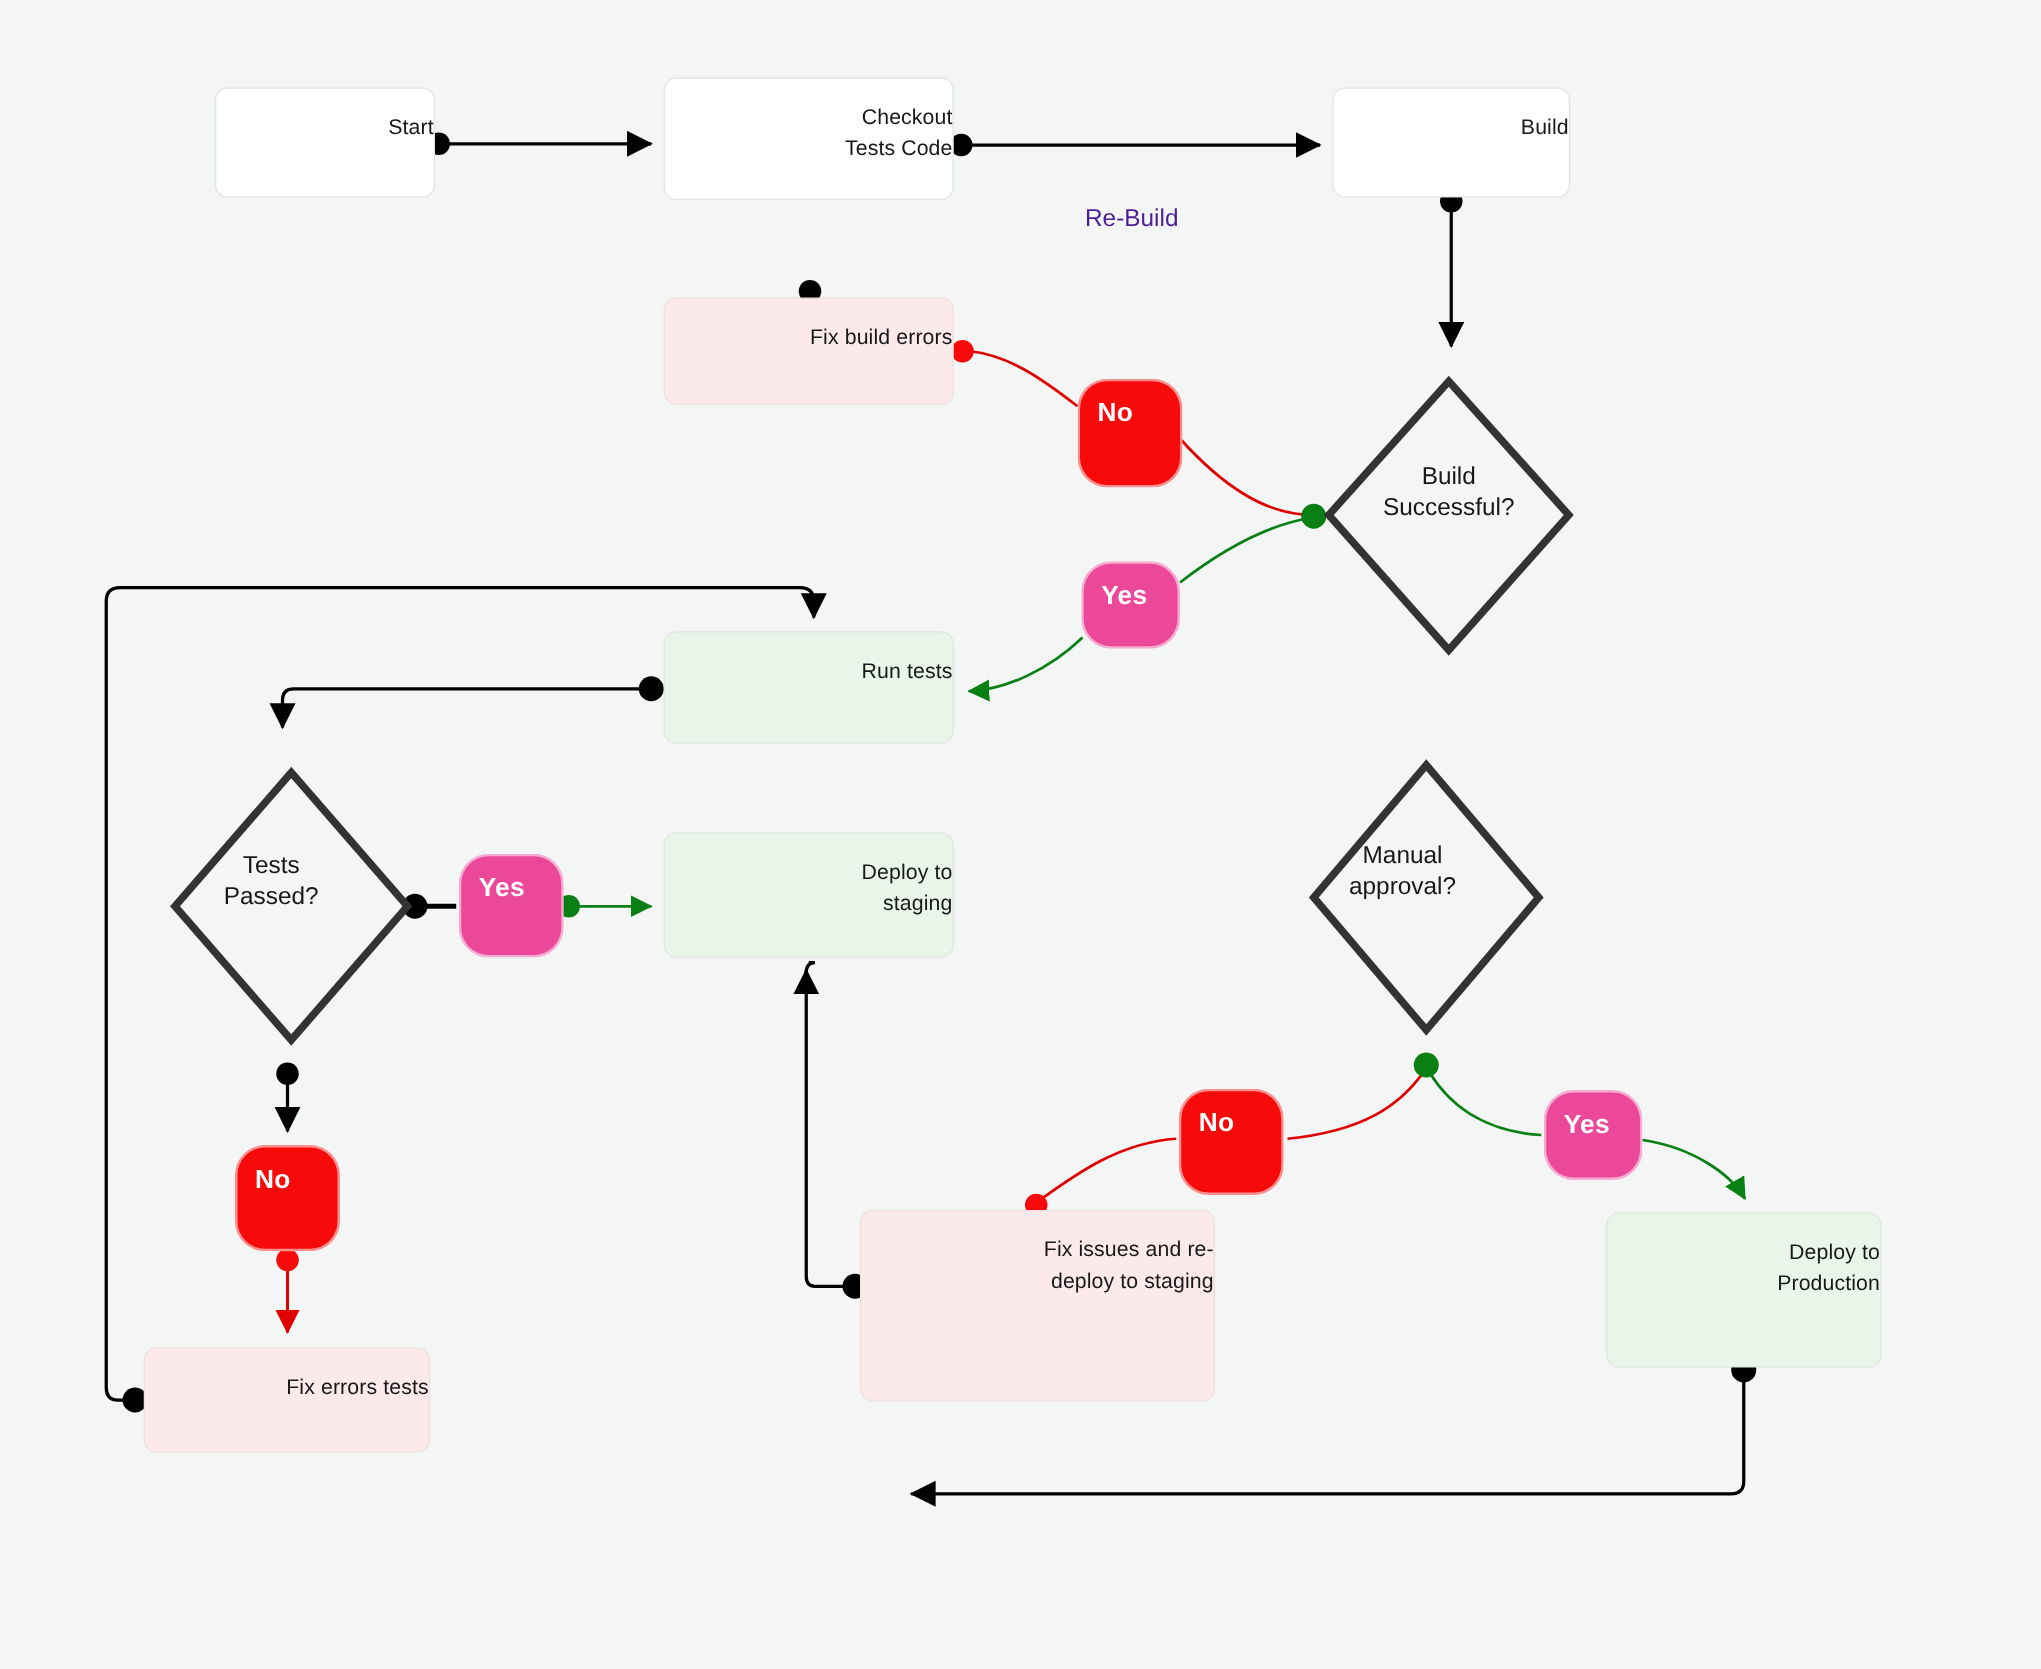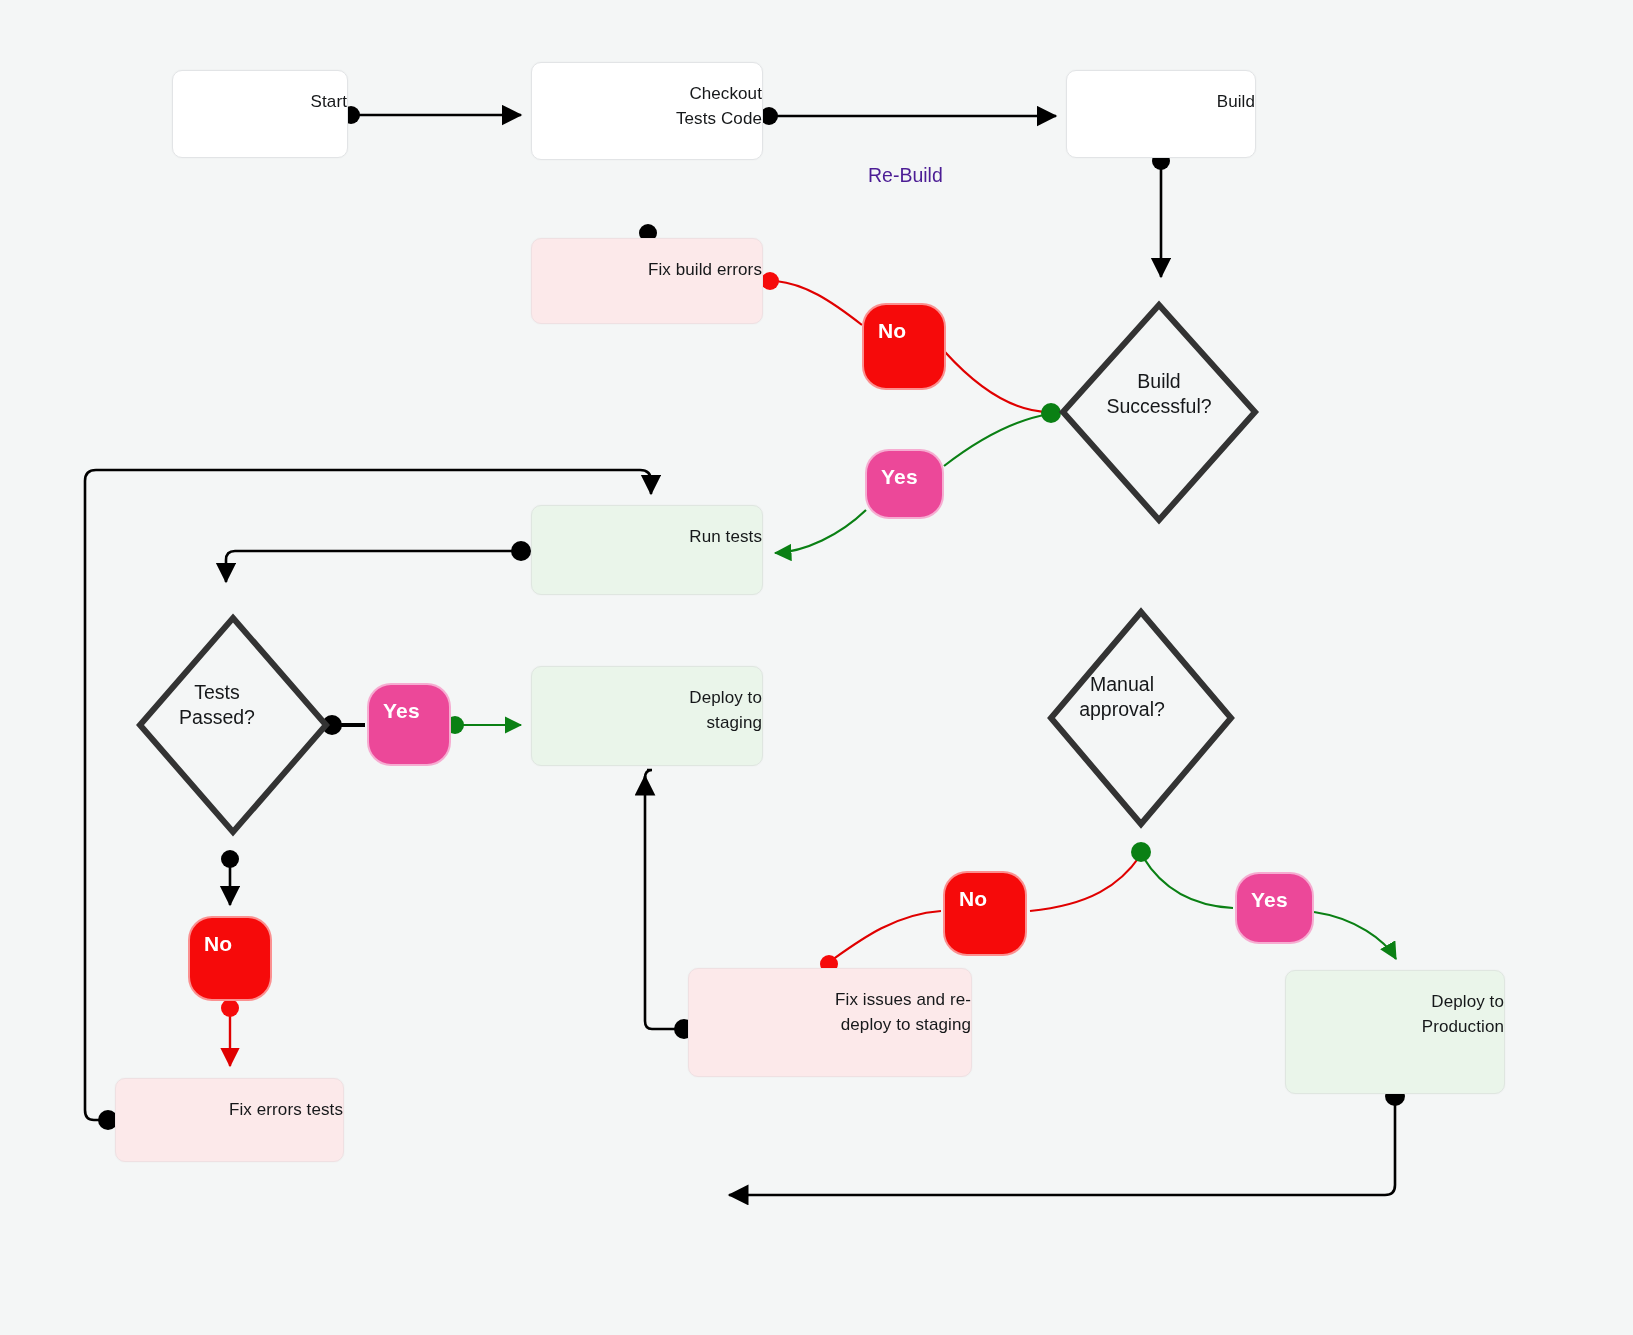--- a/index.html
+++ b/index.html
@@ -233,21 +233,21 @@
 
   <div class="node red" style="left:531px;top:238px;width:232px;height:86px;">
     <span class="label" style="white-space: pre-line;">Fix build errors</span>
   </div>
 
   <div class="node green" style="left:531px;top:666px;width:232px;height:100px;">
     <span class="label" style="white-space: pre-line;">Deploy to
 staging</span>
   </div>
 
-  <div class="node red" style="left:688px;top:968px;width:284px;height:109px;">
+  <div class="node red" style="left:688px;top:968px;width:284px;height:153px;">
     <span class="label" style="white-space: pre-line;">Fix issues and re-
 deploy to staging</span>
   </div>
 
   <div class="node red" style="left:115px;top:1078px;width:229px;height:84px;">
     <span class="label" style="white-space: pre-line;">Fix errors tests</span>
   </div>
 
   <div class="node green" style="left:1285px;top:970px;width:220px;height:124px;">
     <span class="label" style="white-space: pre-line;">Deploy to

